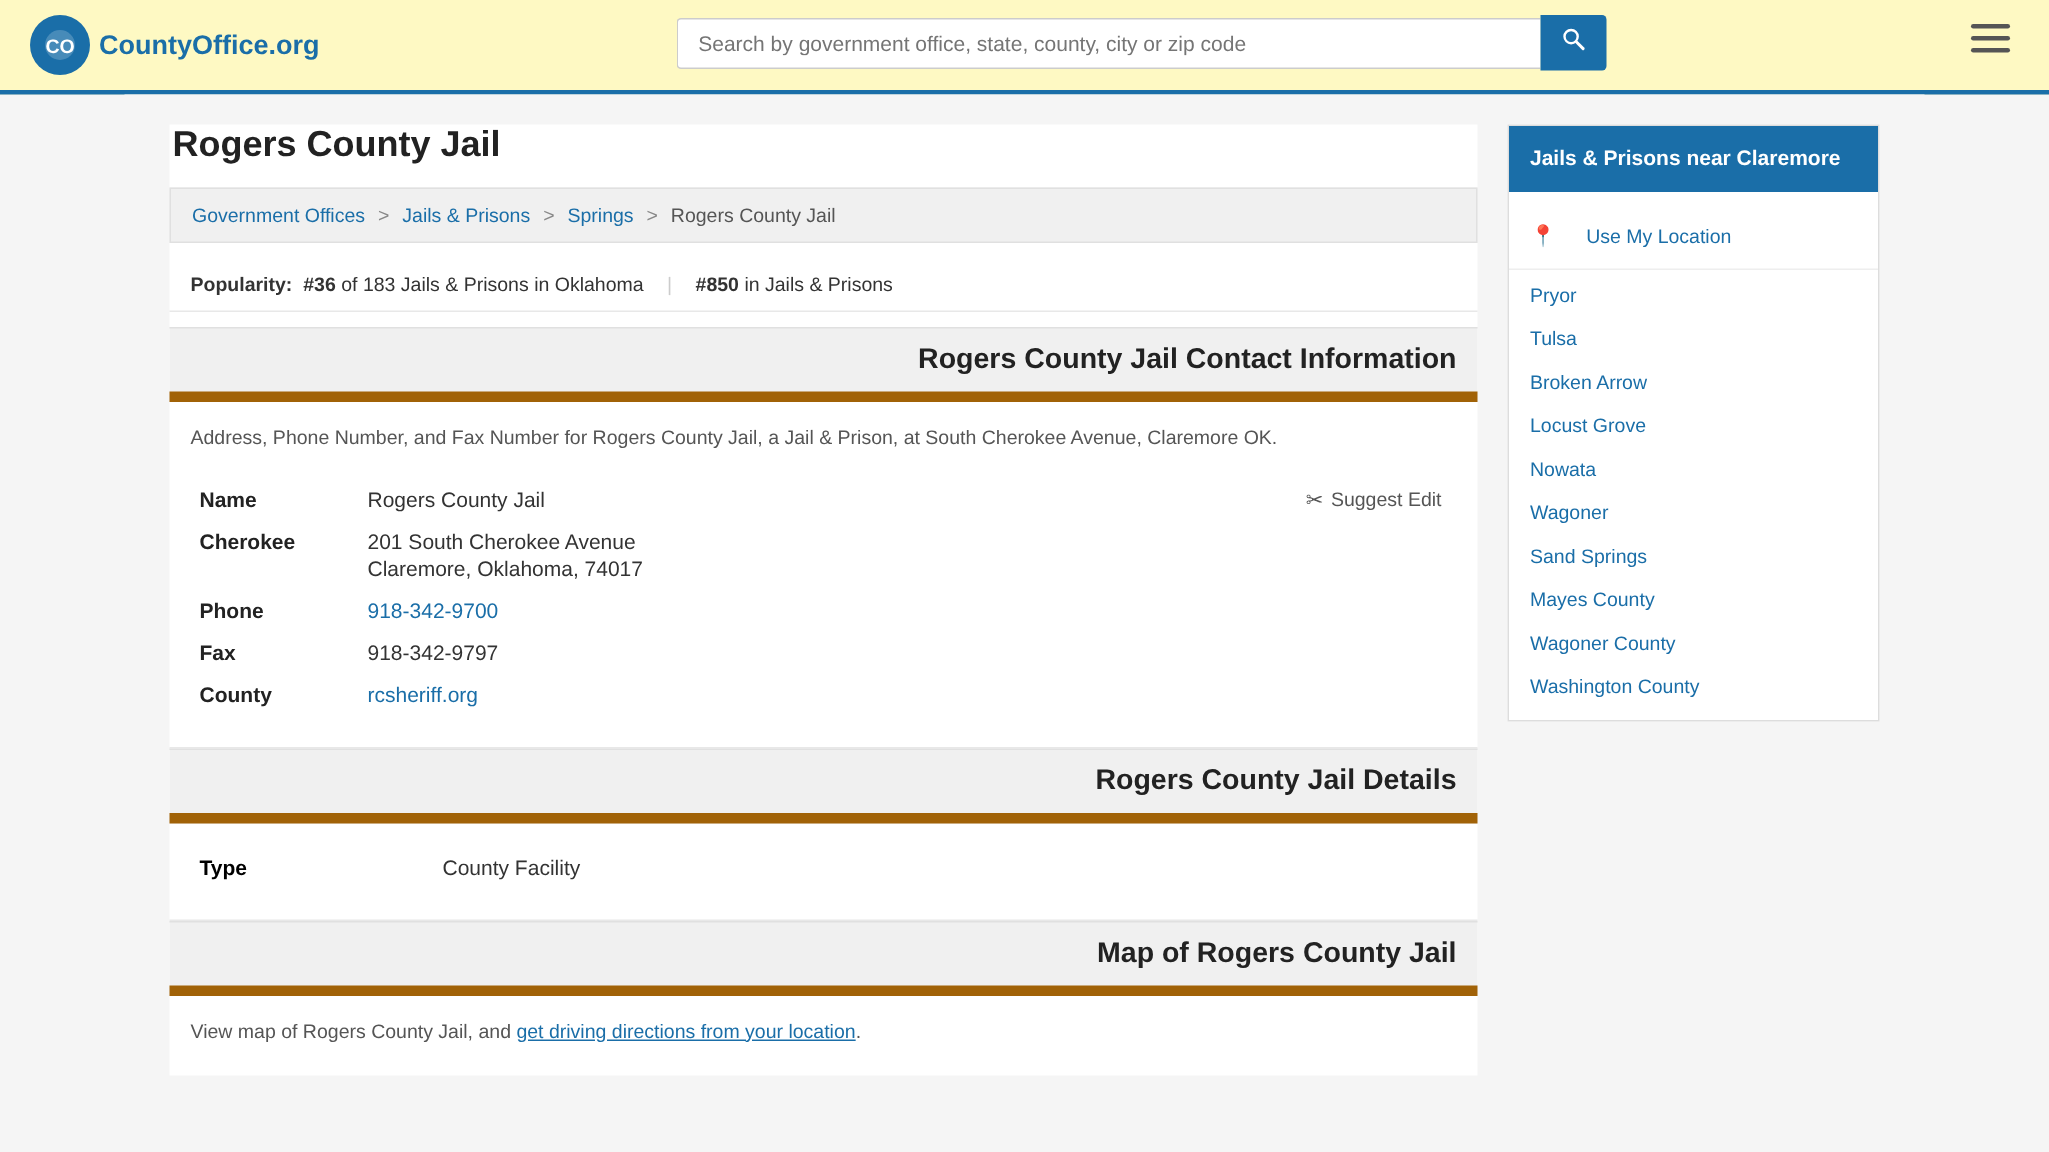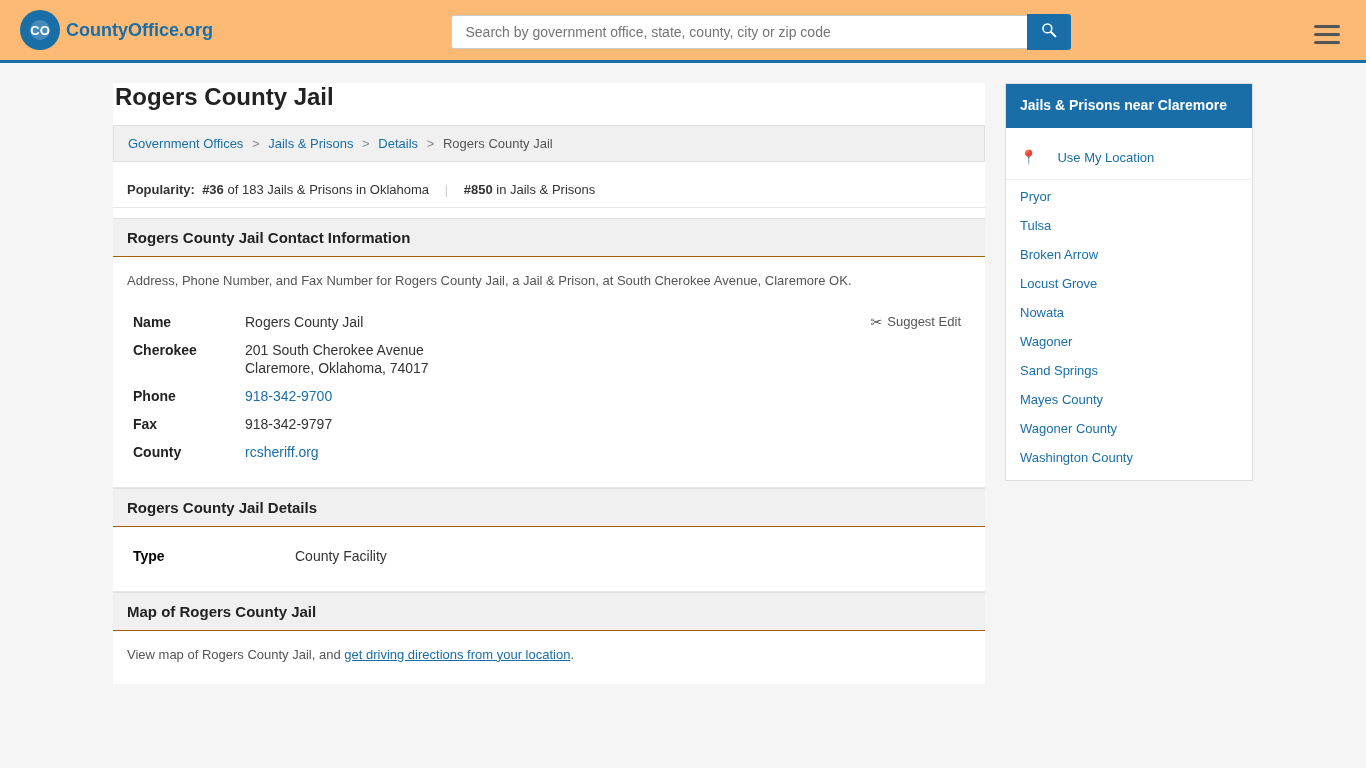--- a/index.html
+++ b/index.html
@@ -1,24 +1,24 @@
 <!DOCTYPE html>
 <html><head>
   <meta charset="utf-8">
   <style>
     * { box-sizing: border-box; margin: 0; padding: 0; }
     body { font-family: Arial, sans-serif; font-size: 14px; color: #333; background: #f5f5f5; }
 
     
     .header {
-      background: #fdba74;
+      background: #fef9c3;
       border-bottom: 3px solid #1a6ea8;
       padding: 10px 20px;
       display: flex;
-      align-items: flex-end;
+      align-items: flex-start;
       justify-content: space-between;
     }
     .logo-area {
       display: flex;
       align-items: center;
       gap: 6px;
     }
     .logo-circle {
       width: 40px;
       height: 40px;
@@ -129,26 +129,27 @@
       margin-bottom: 10px;
     }
     .popularity-bar strong { font-weight: bold; }
     .pop-num { font-weight: bold; }
     .sep-pipe { margin: 0 12px; color: #ccc; }
 
     
     .section-header {
       background: #f0f0f0;
       padding: 10px 14px;
-      font-size: 15px;
+      font-size: 19px;
       font-weight: bold;
       color: #222;
       border-top: 1px solid #e0e0e0;
-      border-bottom: 1px solid #a16207;
+      border-bottom: 7px solid #a16207;
       margin-bottom: 0;
+      text-align: right;
     }
 
     
     .contact-section {
       padding: 14px 14px 20px;
       border-bottom: 1px solid #e8e8e8;
     }
     .contact-desc {
       font-size: 13px;
       color: #555;
@@ -317,21 +318,21 @@
 <div class="main-container">
   <div class="content">
 
     <h1 class="page-title">Rogers County Jail</h1>
 
     <div class="breadcrumb">
       <a href="#">Government Offices</a>
       <span class="sep">&gt;</span>
       <a href="#">Jails &amp; Prisons</a>
       <span class="sep">&gt;</span>
-      <a href="#">Details</a>
+      <a href="#">Springs</a>
       <span class="sep">&gt;</span>
       <span>Rogers County Jail</span>
     </div>
 
     <div class="popularity-bar">
       <strong>Popularity:</strong>
       &nbsp;<span class="pop-num">#36</span>
       <span>of 183 Jails &amp; Prisons in Oklahoma</span>
       <span class="sep-pipe">|</span>
       <span class="pop-num">#850</span>

